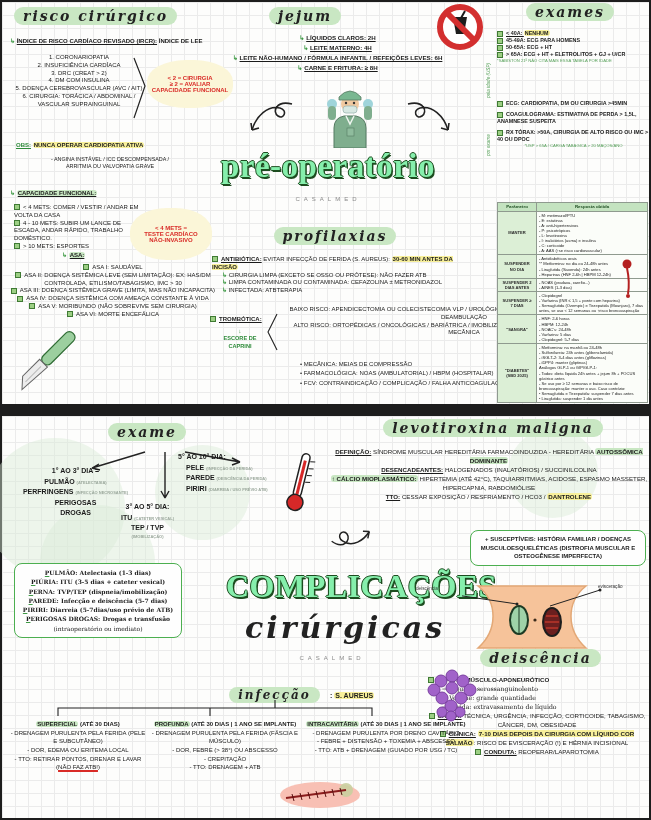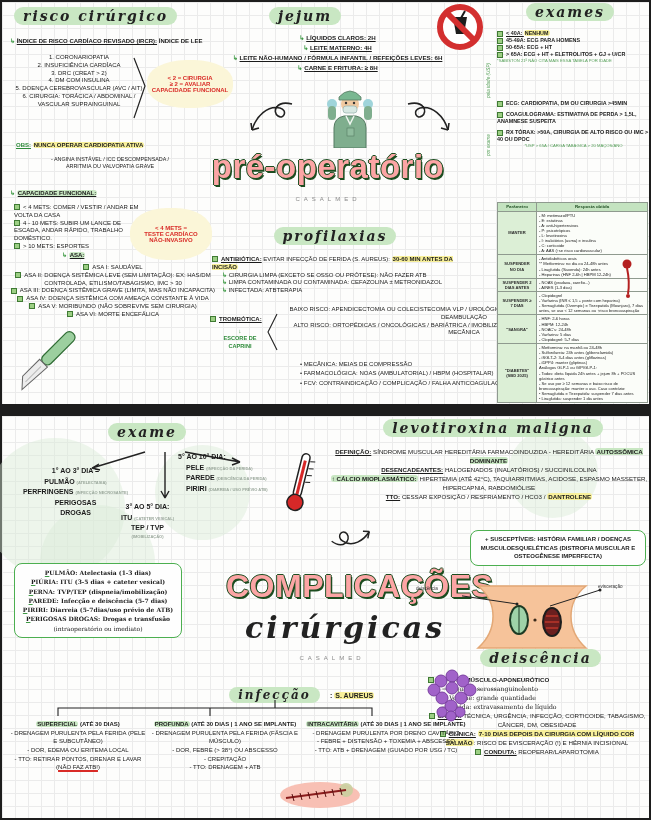--- a/index.html
+++ b/index.html
@@ -26,23 +26,23 @@
   .h-title{font-size:14px;}
   .txt6{font-size:6px;line-height:1.3;}
   .txt5{font-size:5.4px;line-height:1.3;}
   .note4{font-size:4.2px;color:#57a05a;line-height:1.25;}
   .tinyn{font-size:4px;color:#9aa79b;}
   .sq::before{content:"";display:inline-block;width:4px;height:4px;background:#9ccf84;
               border:0.5px solid #3f7a33;margin-right:3px;vertical-align:middle;}
   .arr{color:#3f9a46;font-weight:bold;}
   .creamblob{background:#fbf6d8;border-radius:45%;display:flex;align-items:center;
              justify-content:center;text-align:center;}
-  .bigtitle{font-weight:bold;color:#fca5a5;letter-spacing:0.5px;
+  .bigtitle{font-weight:bold;color:#86efac;letter-spacing:0.5px;
             text-shadow:1px 0 #1d4d20,-1px 0 #1d4d20,0 1px #1d4d20,0 -1px #1d4d20,1.5px 1.5px 0 #1d4d20;
-            font-family:Liberation Sans, sans-serif;}
+            font-family:Liberation Serif, serif;}
   .brand{font-size:6px;letter-spacing:4px;color:#8a8a8a;}
   .gbox{border:1.6px solid #4caf50;border-radius:8px;background:#fefefe;}
   .vlab{writing-mode:vertical-rl;transform:rotate(180deg);font-size:4.6px;color:#57a05a;
         font-style:italic;}
   table.med{border-collapse:collapse;width:151px;font-size:4.1px;line-height:1.25;
             background:#fbfdf9;}
   table.med td,table.med th{border:0.6px solid #8f9a8f;padding:1px 2px;vertical-align:middle;}
   table.med th{background:#c4e3c0;color:#1d4d20;font-size:4.4px;}
   td.param{background:#dcefd6;font-weight:bold;text-align:center;width:34px;color:#2c2c2c;}
   .pword::first-letter{text-decoration:underline;text-decoration-color:#3f9a46;}

